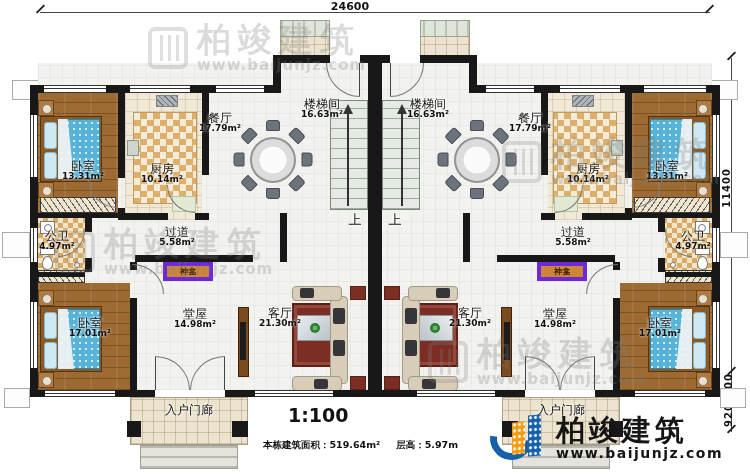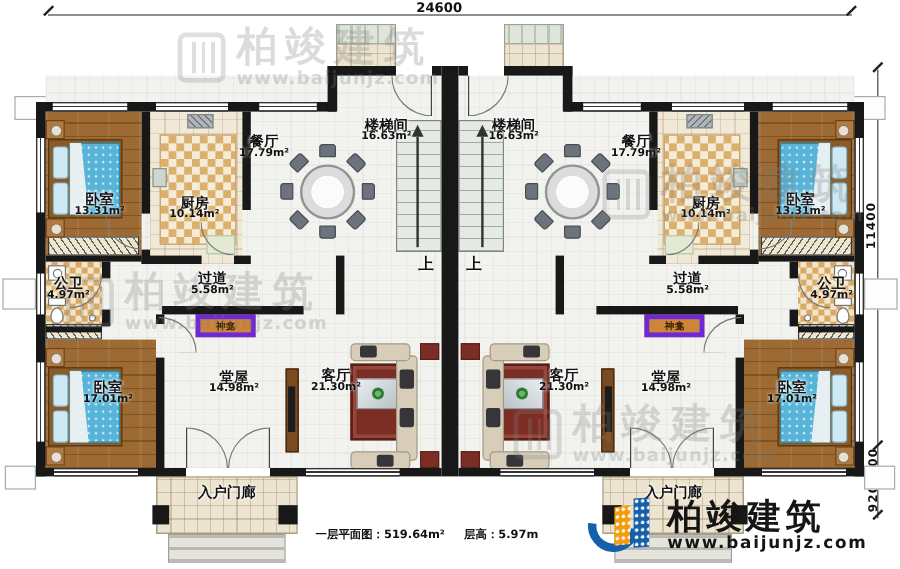--- a/index.html
+++ b/index.html
@@ -33,21 +33,21 @@
   .uparrow-head{position:absolute;width:0;height:0;border-left:5px solid transparent;
      border-right:5px solid transparent;border-bottom:10px solid #333}
   
   .steps-v{position:absolute;background:repeating-linear-gradient(90deg,#b9c4b4 0 2px,#dfe5da 2px 11px);border:1px solid #98a291;box-sizing:border-box}
   .steps-h{position:absolute;background:repeating-linear-gradient(0deg,#b9b9b1 0 2px,#e4e4dc 2px 10px);border:1px solid #a0a096;box-sizing:border-box}
   .porchtile{position:absolute;background-color:#ece4d0;border:1px solid #a89f86;box-sizing:border-box;
      background-image:repeating-linear-gradient(0deg,rgba(150,125,80,.35) 0 1px,transparent 1px 11px),
      repeating-linear-gradient(90deg,rgba(150,125,80,.35) 0 1px,transparent 1px 11px)}
   .pad{position:absolute;background:#fdfdfd;border:1px solid #aaa;box-sizing:border-box}
   
-  .rname{width:120px;margin-left:-60px;text-align:center;font-size:12px;font-weight:bold;
+  .rname{width:120px;margin-left:-60px;text-align:center;font-size:12px;font-weight:normal;
      white-space:nowrap;text-shadow:0 0 3px #fff,0 0 3px #fff;z-index:30}
   .rarea{width:120px;margin-left:-60px;text-align:center;font-size:9px;font-weight:bold;
      white-space:nowrap;text-shadow:0 0 3px #fff;z-index:30}
   
   .arc{box-sizing:border-box}
   .arc-bl{border-left:1.2px solid #777;border-bottom:1.2px solid #777;border-bottom-left-radius:100% 100%}
   .arc-br{border-right:1.2px solid #777;border-bottom:1.2px solid #777;border-bottom-right-radius:100% 100%}
   .arc-tl{border-left:1.2px solid #777;border-top:1.2px solid #777;border-top-left-radius:100% 100%}
   .arc-tr{border-right:1.2px solid #777;border-top:1.2px solid #777;border-top-right-radius:100% 100%}
   
@@ -109,21 +109,21 @@
   .wm-url{font-size:15px;font-weight:bold;letter-spacing:1px;color:rgba(125,125,125,.8);white-space:nowrap}
 </style>
 </head>
 <body>
 
 <div id="stage">
 
   <div class="dimline" style="left:40px;top:12px;width:670px;height:1px"></div>
   <div class="tick" style="left:35px;top:8px"></div>
   <div class="tick" style="left:704px;top:8px"></div>
-  <div class="dimh" style="left:326px;top:0">24600</div>
+  <div class="dimh" style="left:310px;top:0">24600</div>
 
   <div class="dimline" style="left:731px;top:58px;width:1px;height:374px"></div>
   <div class="tick" style="left:726px;top:55px"></div>
   <div class="tick" style="left:726px;top:370px"></div>
   <div class="tick" style="left:726px;top:398px"></div>
   <div class="tick" style="left:726px;top:428px"></div>
   <div class="dimv" style="left:721px;top:168px">11400</div>
   <div class="dimv" style="left:723px;top:373px">600</div>
   <div class="dimv" style="left:723px;top:403px">920</div>
 
@@ -448,23 +448,24 @@
   </div>
   <div class="wm" style="left:428px;top:336px">
     <div class="wm-glyph"></div>
     <div>
         <div class="wm-cn">柏竣建筑</div>
          <div class="wm-url">www.baijunjz.com</div>
       </div>
   </div>
 
   <div class="tb" style="left:288px;top:404px">
+    <span class="tb-scale">1:100</span>
   </div>
   <div class="stats" style="left:263px;top:439px">
-    <div class="stat"><span>一层平面图：</span><span>519.64m²</span></div>
+    <div class="stat"><span>本栋建筑面积：</span><span>519.64m²</span></div>
     <div class="stat"><span>层高：</span><span>5.97m</span></div>
   </div>
 
   <div class="brand" style="left:490px;top:412px">
     <div class="bglyph">
       <div class="bg-sw"></div>
       <div class="tower bg-t1"></div>
       <div class="tower bg-t2"></div>
     </div>
     <div>

